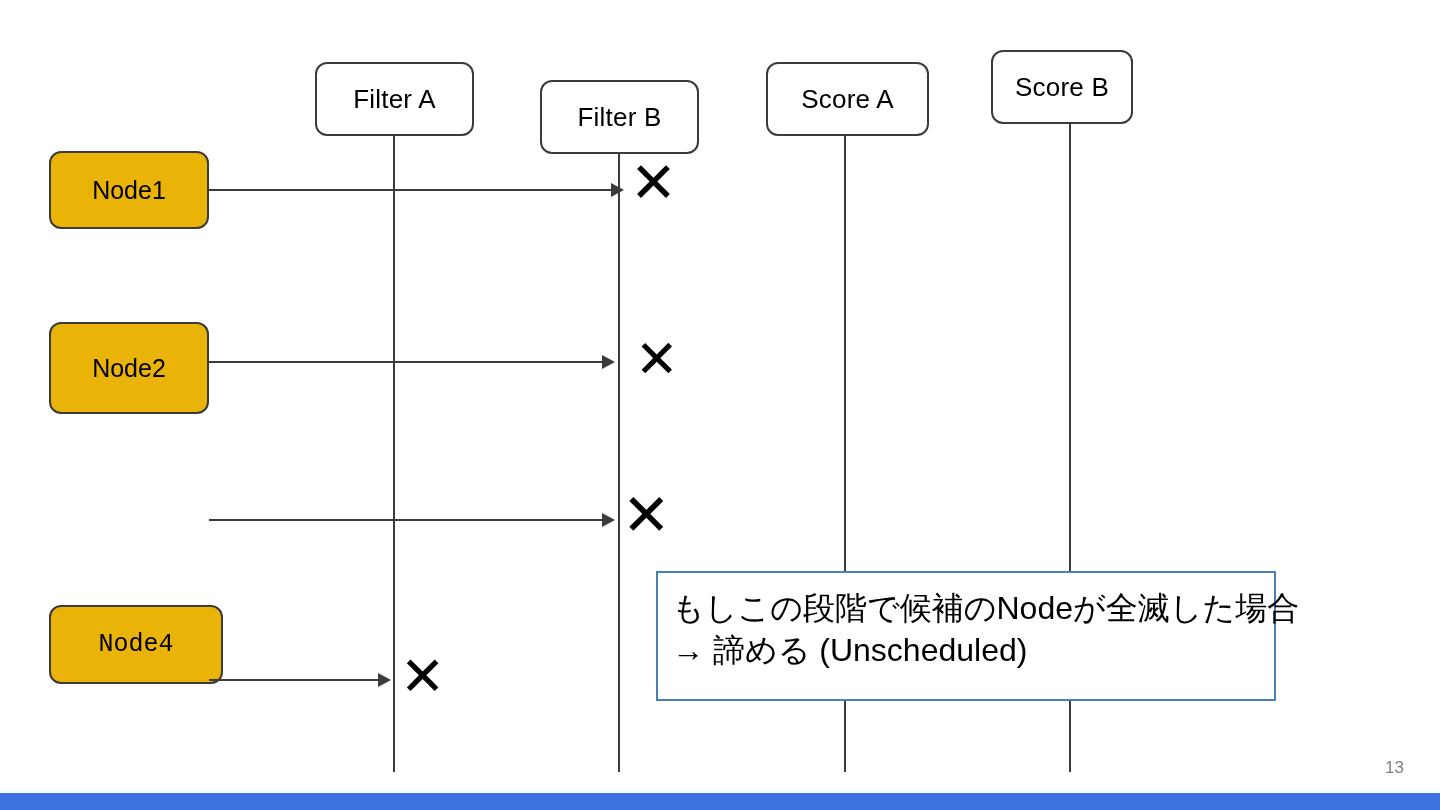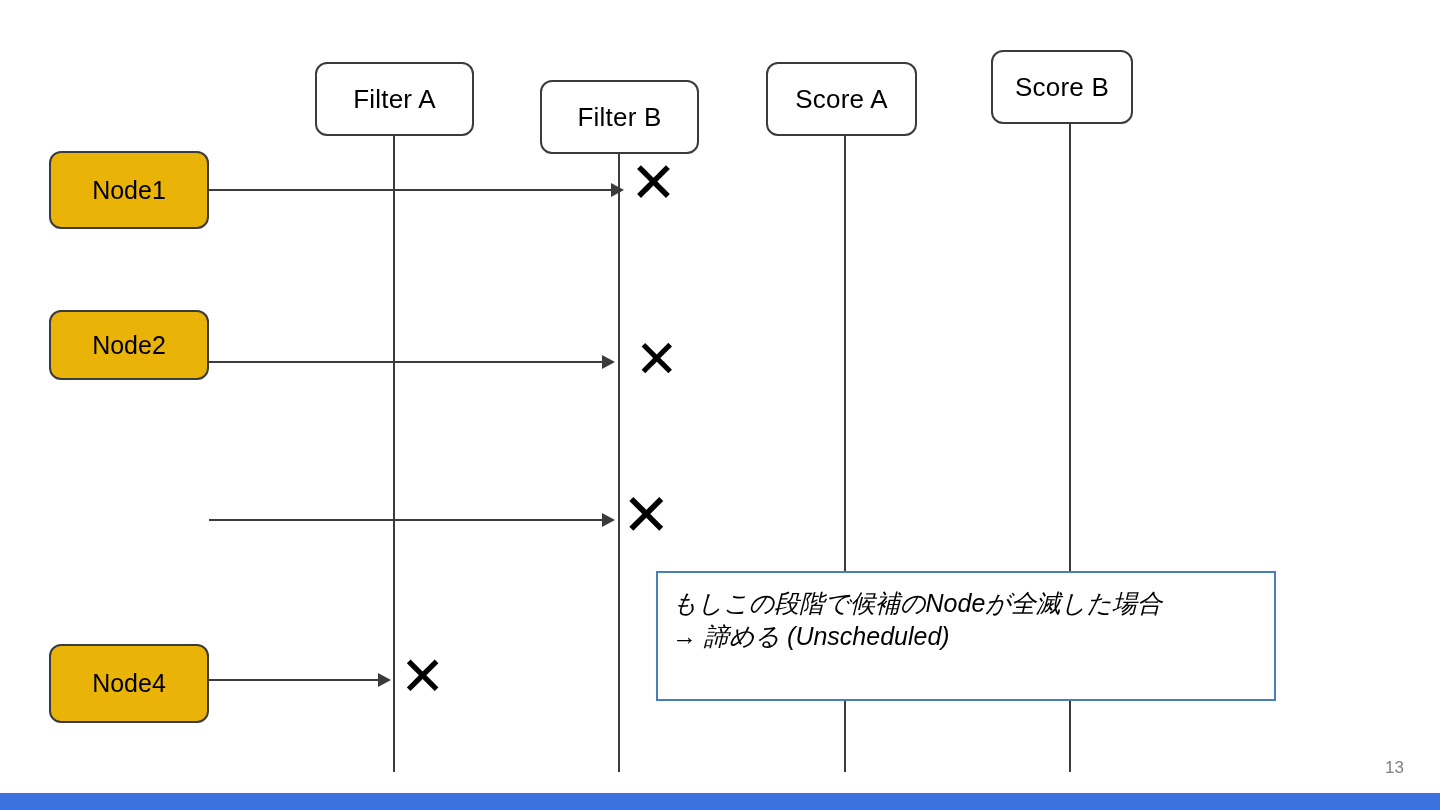--- a/index.html
+++ b/index.html
@@ -76,24 +76,23 @@
   
   .callout {
     position: absolute;
     box-sizing: border-box;
     background: #ffffff;
     border: 2px solid #4a7ebb;
     padding: 14px 0 10px 14px;
   }
   .callout-line {
     color: #000000;
-    font-size: 25px;
+    font-size: 32px;
     line-height: 1.32;
     white-space: nowrap;
-    font-style: italic;
   }
   
   .page-number {
     position: absolute;
     color: #7f7f7f;
     font-size: 17px;
   }
   .footer-bar {
     position: absolute;
     left: 0;
@@ -108,46 +107,46 @@
   <div class="lifeline" id="ll1" style="left: 618px; top: 93px; height: 679px;"></div>
   <div class="lifeline" id="ll2" style="left: 844px; top: 93px; height: 679px;"></div>
   <div class="lifeline" id="ll3" style="left: 1069px; top: 93px; height: 679px;"></div>
 
   <div class="lane-box" id="lb0" style="left: 315px; top: 19px; width: 159px; height: 74px;">
     <span>Filter A</span>
   </div>
   <div class="lane-box" id="lb1" style="left: 540px; top: 37px; width: 159px; height: 74px; text-align: right;">
     <span>Filter B</span>
   </div>
-  <div class="lane-box" id="lb2" style="left: 766px; top: 19px; width: 151px; height: 74px;">
+  <div class="lane-box" id="lb2" style="left: 766px; top: 19px; width: 163px; height: 74px;">
     <span>Score A</span>
   </div>
   <div class="lane-box" id="lb3" style="left: 991px; top: 7px; width: 142px; height: 74px;">
     <span>Score B</span>
   </div>
 
   <div class="node-box" id="nb0" style="left: 49px; top: 151px; width: 160px; height: 78px;">
     <span>Node1</span>
   </div>
   <div class="arrow-line" id="al0" style="left: 209px; top: 189px; width: 402px;"></div>
   <div class="arrow-head" id="ah0" style="left: 611px; top: 183px;"></div>
   <div class="x-mark" id="xm0" style="left: 630px; top: 155px; font-size: 56px;">✕</div>
 
-  <div class="node-box" id="nb1" style="left: 49px; top: 310px; width: 160px; height: 70px;">
+  <div class="node-box" id="nb1" style="left: 49px; top: 322px; width: 160px; height: 92px;">
     <span>Node2</span>
   </div>
   <div class="arrow-line" id="al1" style="left: 209px; top: 361px; width: 393px;"></div>
   <div class="arrow-head" id="ah1" style="left: 602px; top: 355px;"></div>
   <div class="x-mark" id="xm1" style="left: 635px; top: 333px; font-size: 52px;">✕</div>
 
   <div class="arrow-line" id="al2" style="left: 209px; top: 519px; width: 393px;"></div>
   <div class="arrow-head" id="ah2" style="left: 602px; top: 513px;"></div>
   <div class="x-mark" id="xm2" style="left: 622px; top: 486px; font-size: 58px;">✕</div>
 
-  <div class="node-box" id="nb3" style="left: 49px; top: 644px; width: 160px; height: 79px;">
+  <div class="node-box" id="nb3" style="left: 49px; top: 605px; width: 174px; height: 79px; font-family: Liberation Mono, monospace;">
     <span>Node4</span>
   </div>
   <div class="arrow-line" id="al3" style="left: 209px; top: 679px; width: 169px;"></div>
   <div class="arrow-head" id="ah3" style="left: 378px; top: 673px;"></div>
   <div class="x-mark" id="xm3" style="left: 400px; top: 650px; font-size: 54px;">✕</div>
 
   <div class="callout" id="callout" style="left: 656px; top: 571px; width: 620px; height: 130px; border-color: rgb(74, 126, 187);">
     <div class="callout-line">もしこの段階で候補のNodeが全滅した場合</div>
     <div class="callout-line">→ 諦める (Unscheduled)</div>
   </div>

